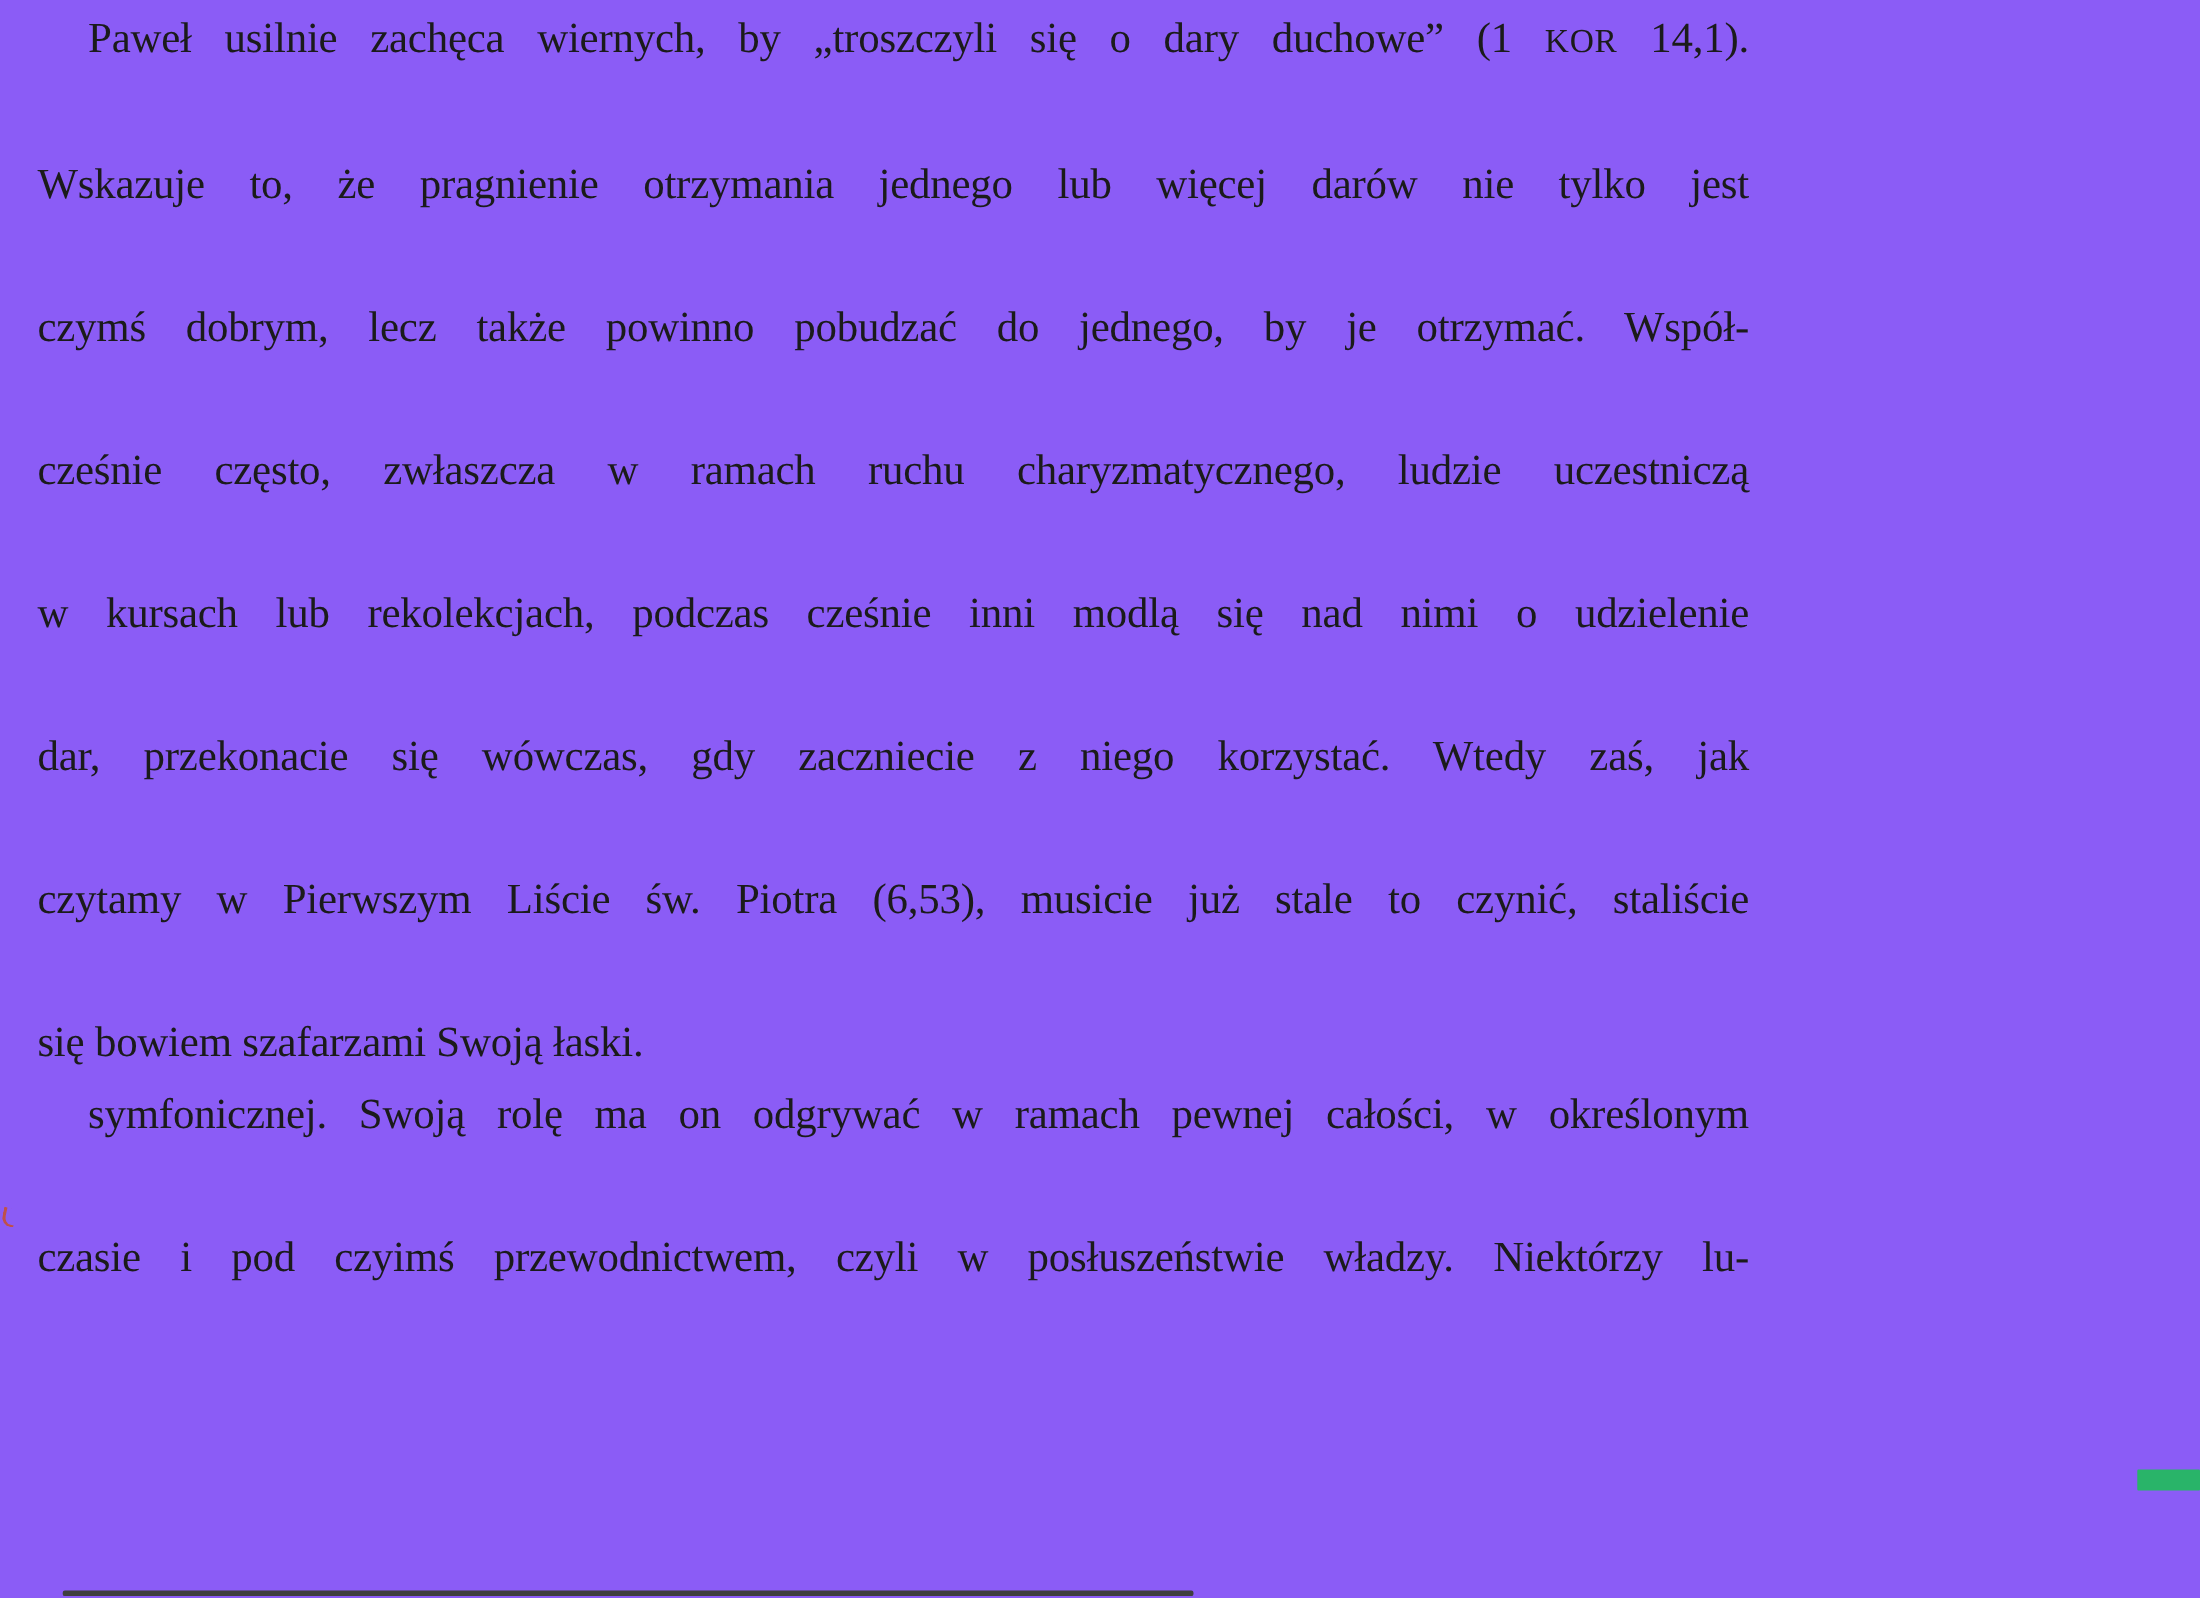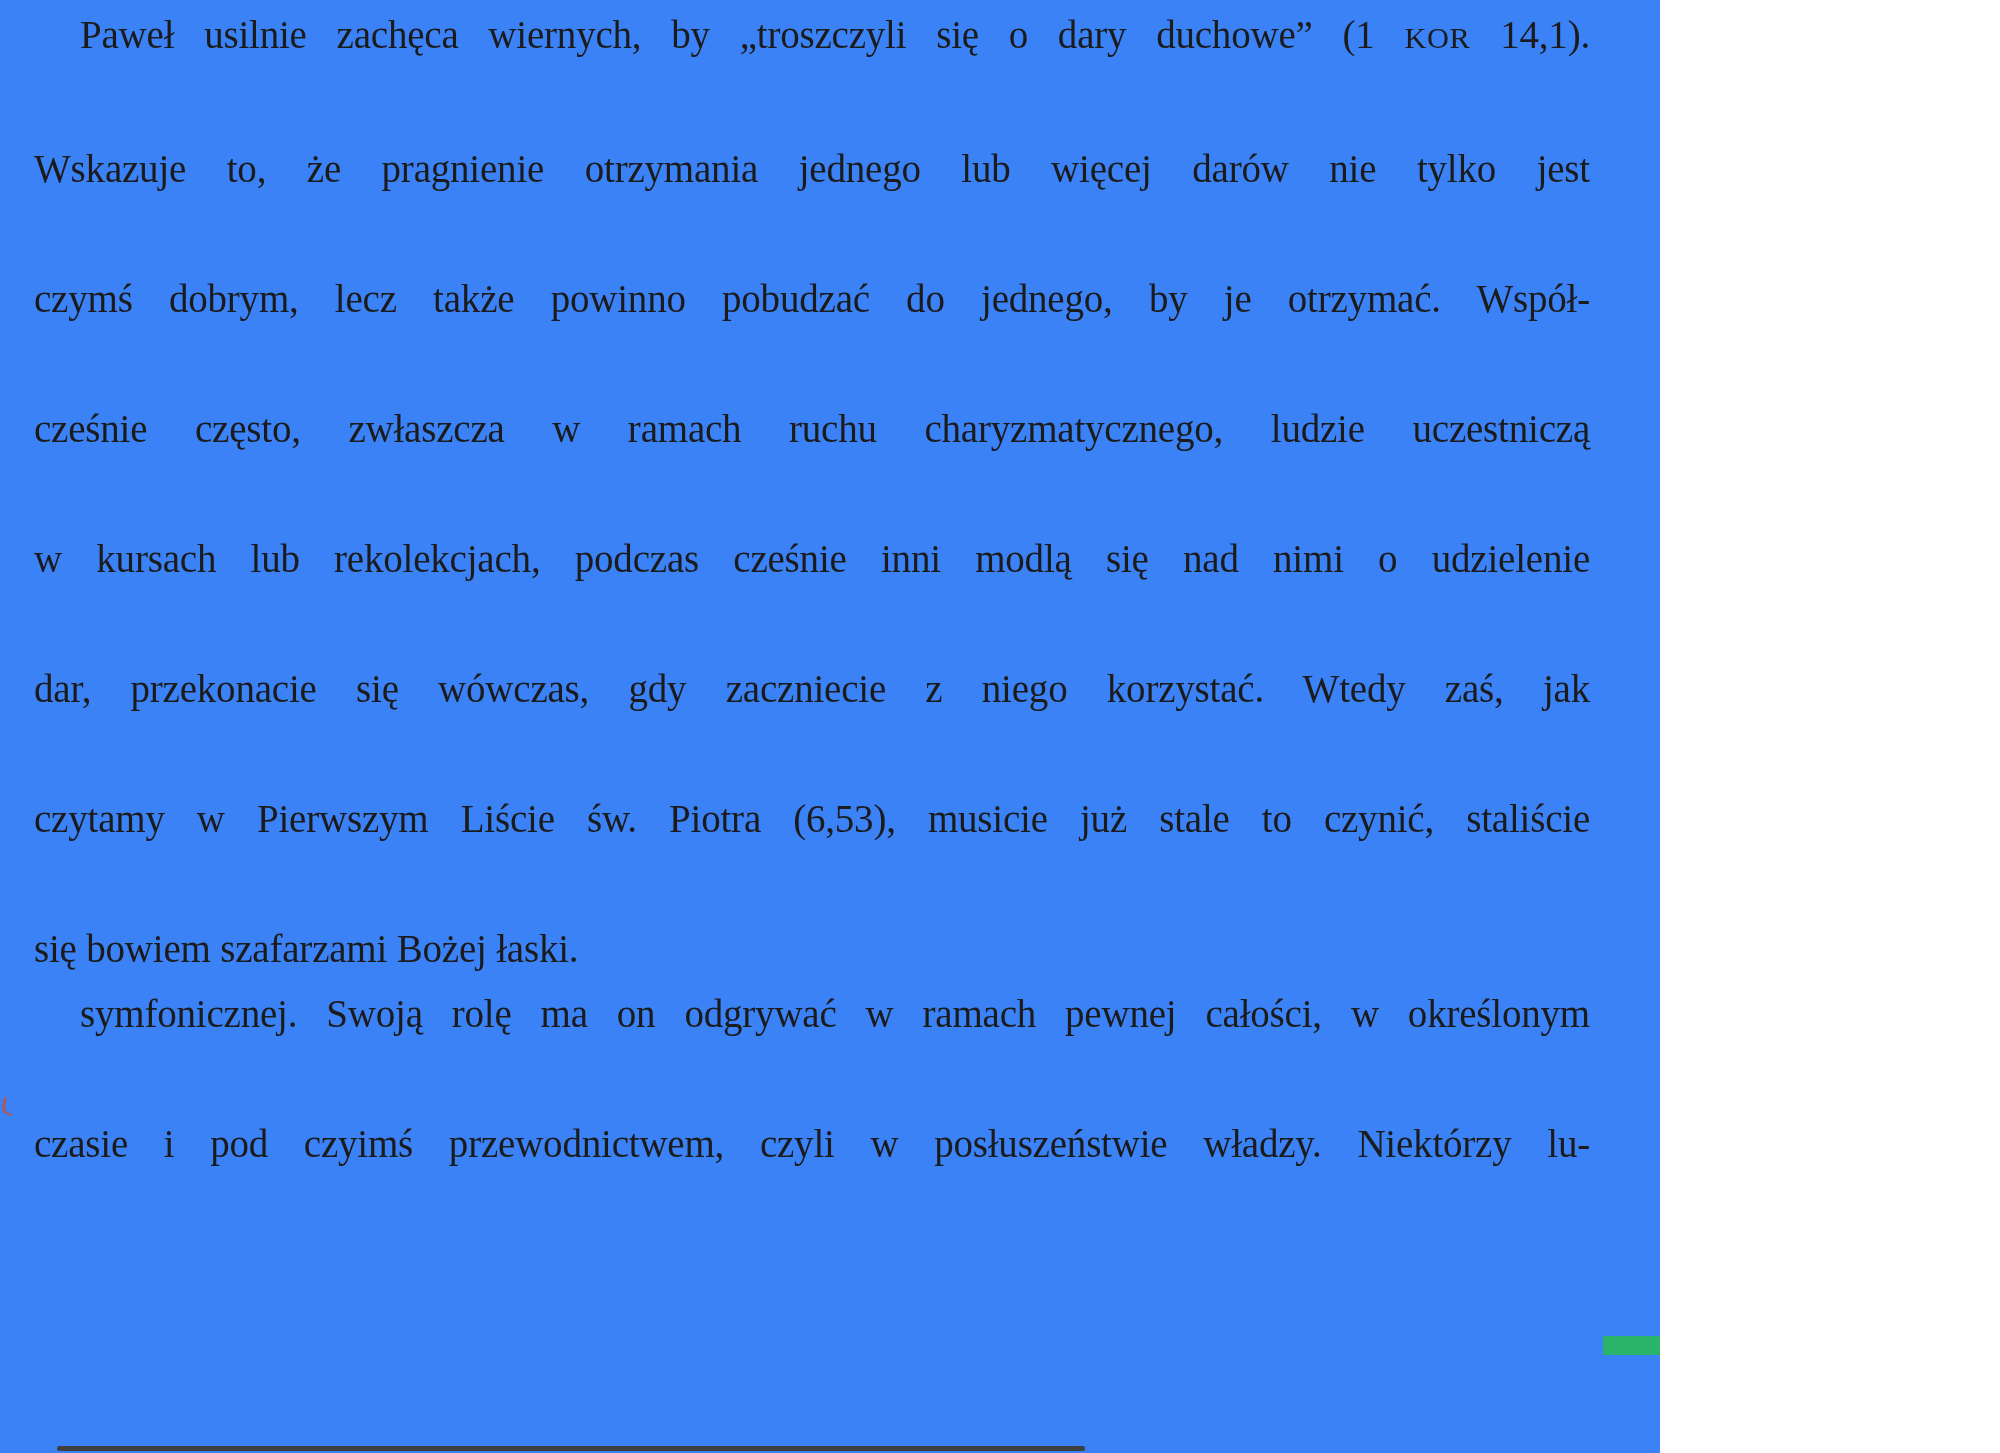--- a/index.html
+++ b/index.html
@@ -1,23 +1,22 @@
 <!DOCTYPE html>
 <html lang="pl"><head>
 <meta charset="utf-8">
 <style>
   html, body { margin: 0; padding: 0; }
   #screen {
     position: relative;
-    width: 1628px;
+    width: 2000px;
     height: 1453px;
-    background: #3b82f6;
+    background: #8b5cf6;
     overflow: hidden;
     font-family: "Liberation Serif", "DejaVu Serif", serif;
-    padding-left: 32px;
   }
   .text-block {
     position: absolute;
     left: 34px;
     top: 2px;
     width: 1556px;
     color: #1b1b1b;
     font-size: 39px;
     line-height: 65px;
     letter-spacing: -0.2px;
@@ -73,21 +72,21 @@
 <div id="screen">
   <div class="text-block">
       <div class="para">
         <div class="line">Paweł usilnie zachęca wiernych, by „troszczyli się o dary duchowe” (1 <span class="sc">KOR</span> 14,1).</div>
         <div class="line">Wskazuje to, że pragnienie otrzymania jednego lub więcej darów nie tylko jest</div>
         <div class="line">czymś dobrym, lecz także powinno pobudzać do jednego, by je otrzymać. Współ-</div>
         <div class="line">cześnie często, zwłaszcza w ramach ruchu charyzmatycznego, ludzie uczestniczą</div>
         <div class="line">w kursach lub rekolekcjach, podczas cześnie inni modlą się nad nimi o udzielenie</div>
         <div class="line">dar, przekonacie się wówczas, gdy zaczniecie z niego korzystać. Wtedy zaś, jak</div>
         <div class="line">czytamy w Pierwszym Liście św. Piotra (6,53), musicie już stale to czynić, staliście</div>
-        <div class="line last">się bowiem szafarzami Bożej łaski.</div>
+        <div class="line last">się bowiem szafarzami Swoją łaski.</div>
       </div>
       <div class="para">
         <div class="line">symfonicznej. Swoją rolę ma on odgrywać w ramach pewnej całości, w określonym</div>
         <div class="line">czasie i pod czyimś przewodnictwem, czyli w posłuszeństwie władzy. Niektórzy lu-</div>
       </div>
     </div>
   <div class="green-marker" style="background-color: rgb(41, 180, 105);"></div>
   <div class="bottom-line" style="background-color: rgb(63, 63, 63);"></div>
   <div class="red-speck" style="border-color: rgb(200, 80, 46);"></div>
 </div>

